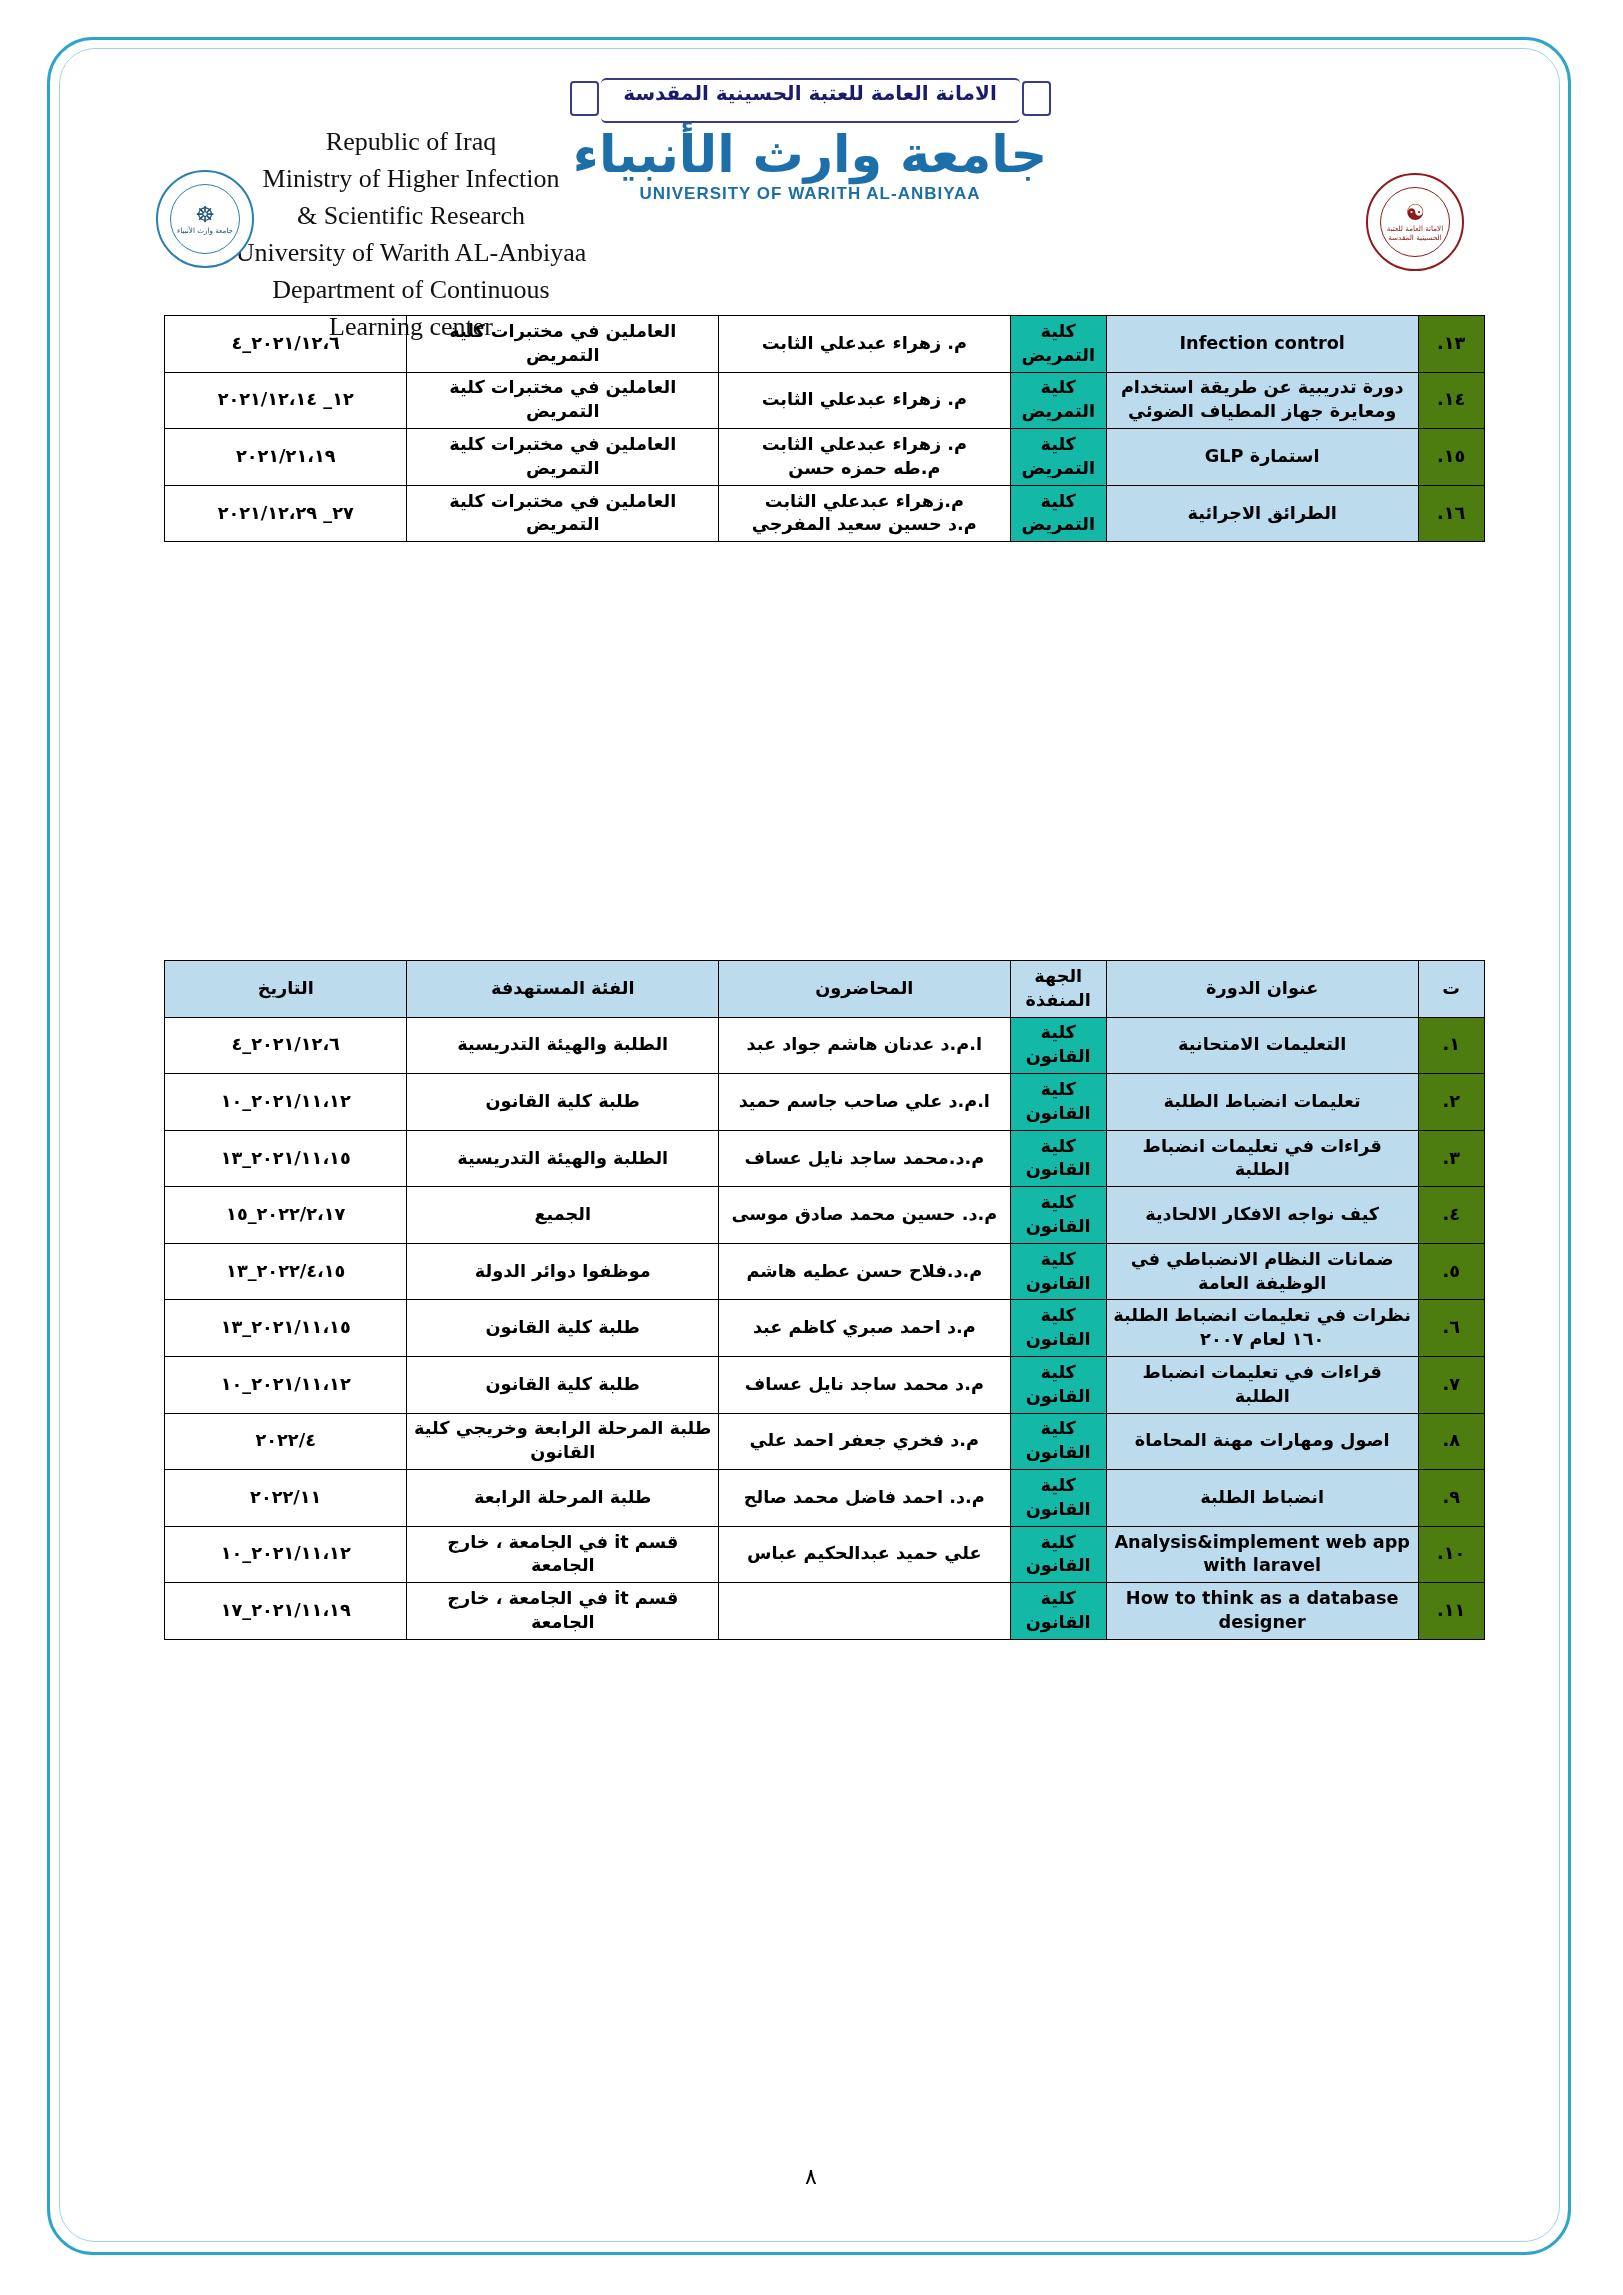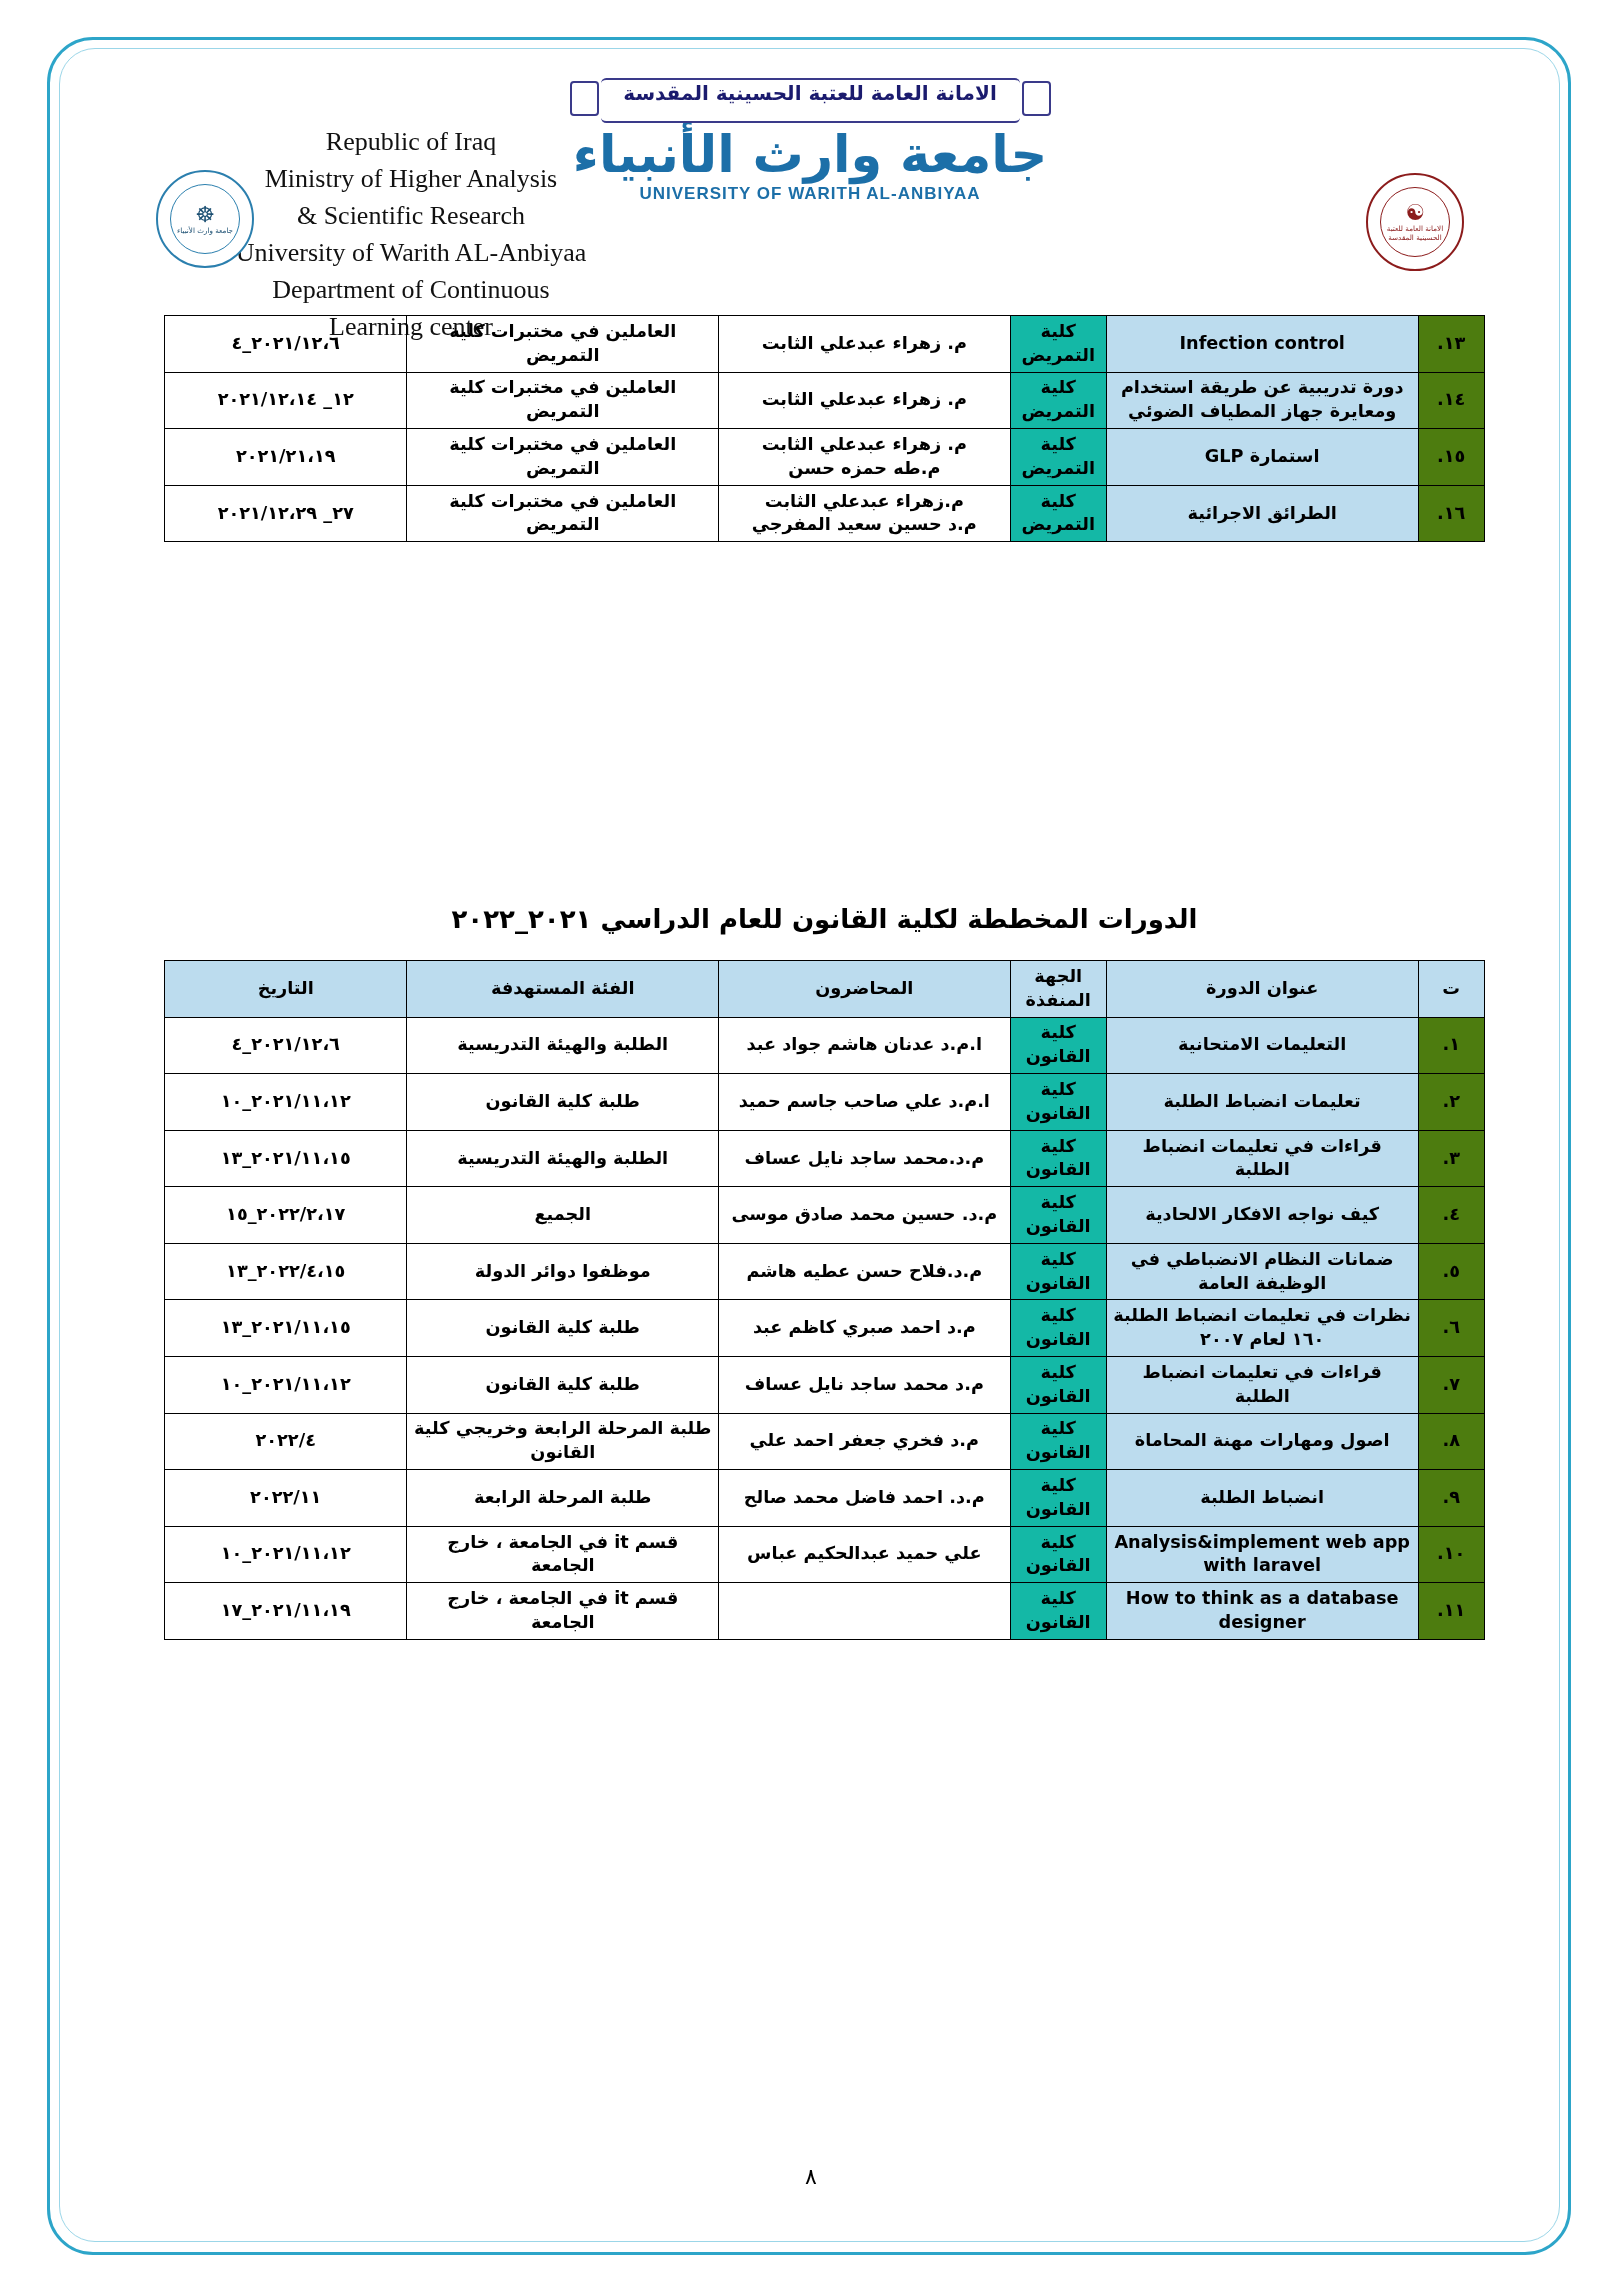--- a/index.html
+++ b/index.html
@@ -281,21 +281,21 @@
       <div class="banner-top">
         <div class="banner-ribbon"></div>
         <div class="banner-text">الامانة العامة للعتبة الحسينية المقدسة</div>
       </div>
       <div class="uni-name-ar">جامعة وارث الأنبياء</div>
       <div class="uni-name-en">UNIVERSITY OF WARITH AL-ANBIYAA</div>
     </div>
 
     <div class="header-en">
       <div>Republic of Iraq</div>
-      <div>Ministry of  Higher Analysis</div>
+      <div>Ministry of  Higher Infection</div>
       <div>&amp; Scientific Research</div>
       <div>University of  Warith AL-Anbiyaa</div>
       <div>Department of Continuous</div>
       <div>Learning center</div>
     </div>
 
 
     <div class="seal seal-left">
       <div class="seal-inner">
         <span class="seal-glyph">☸</span>
@@ -343,21 +343,20 @@
         <td class="title">الطرائق الاجرائية</td>
         <td class="org">كلية التمريض</td>
         <td class="lect" style="white-space:pre-line">م.زهراء عبدعلي الثابت
 م.د حسين سعيد المفرجي</td>
         <td class="aud">العاملين في مختبرات كلية التمريض</td>
         <td class="date">٢٧_ ٢٠٢١/١٢،٢٩</td>
       </tr>
     </tbody>
   </table>
 
-  <div class="section-title">الدورات المخططة لكلية القانون للعام الدراسي ٢٠٢١_٢٠٢٢</div>
 
   <table class="doc t2">
     <thead>
       <tr>
         <th class="hdr" style="width:51px">ت</th>
         <th class="hdr" style="width:281px">عنوان الدورة</th>
         <th class="hdr" style="width:79px">الجهة المنفذة</th>
         <th class="hdr" style="width:262px">المحاضرون</th>
         <th class="hdr" style="width:281px">الفئة المستهدفة</th>
         <th class="hdr" style="width:216px">التاريخ</th>

